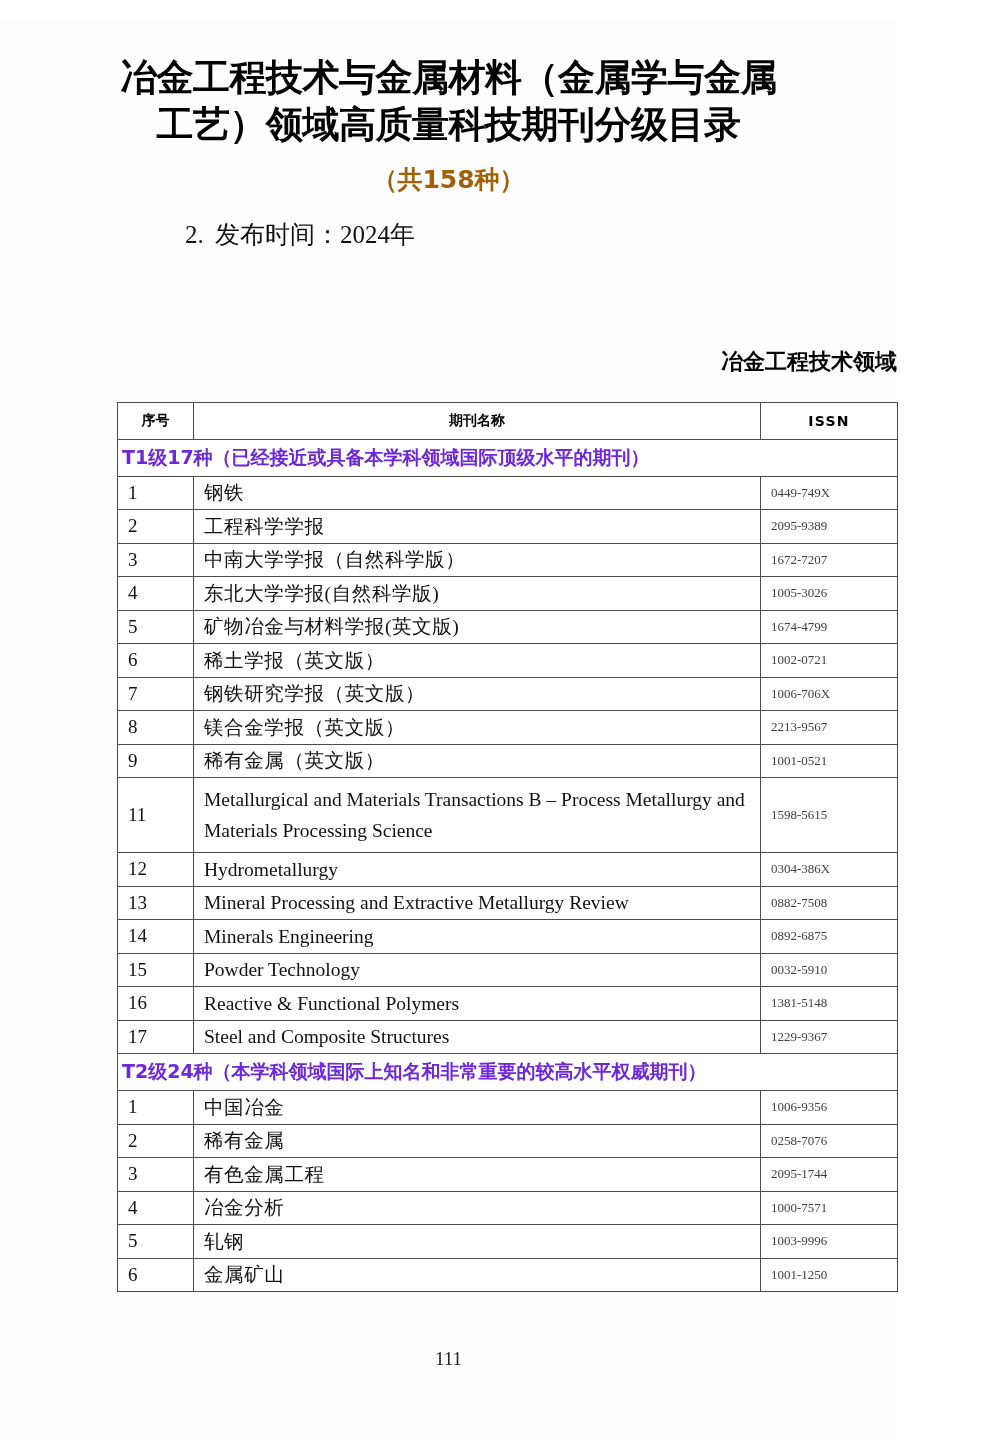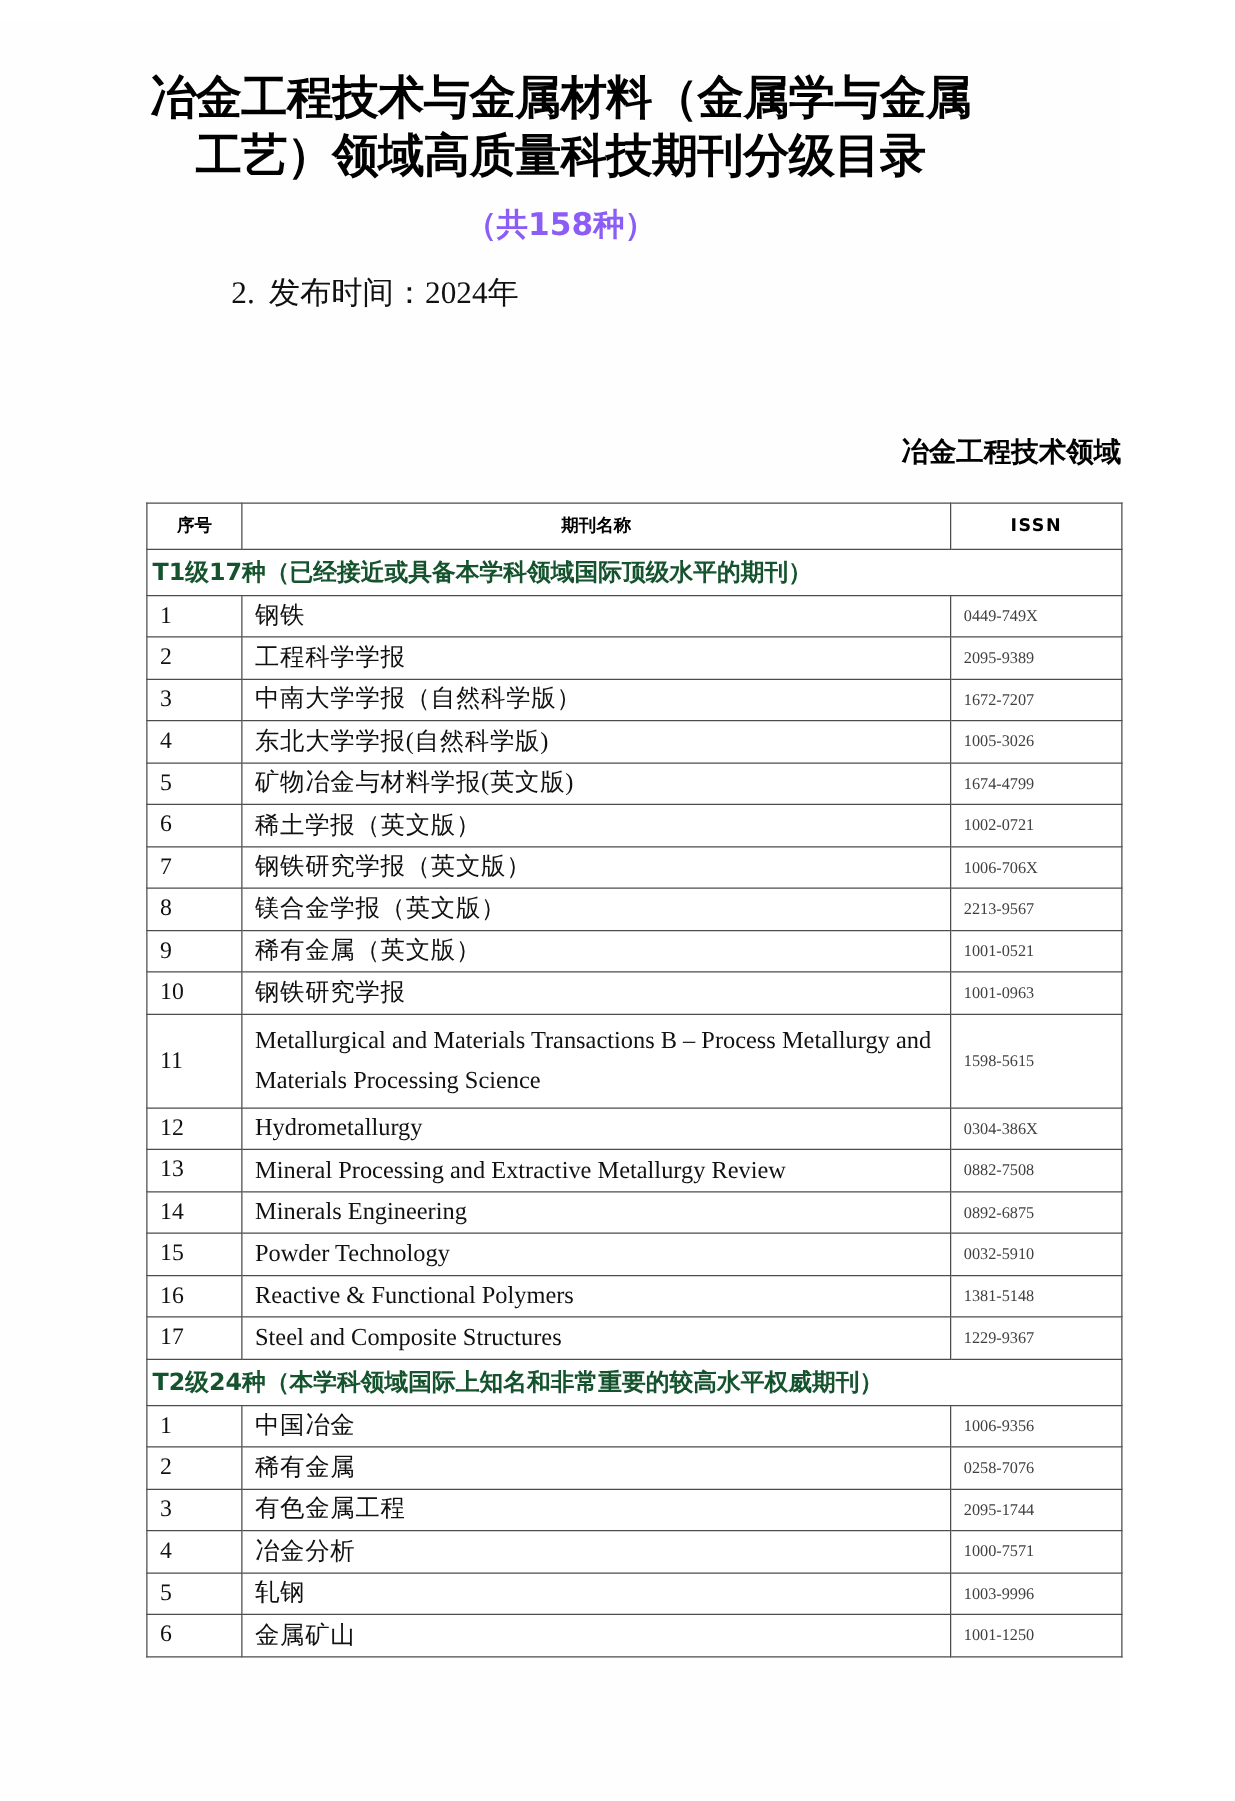--- a/index.html
+++ b/index.html
@@ -38,21 +38,21 @@
     color: #000;
   }
 
   .doc-subtitle {
     margin: 0;
     padding: 14px 0 0 0;
     text-align: center;
     font-family: "DejaVu Sans", "Liberation Sans", sans-serif;
     font-weight: bold;
     font-size: 25px;
-    color: #8b5cf6;
+    color: #a16207;
   }
 
   .meta-list {
     margin: 0;
     padding: 26px 0 0 0;
     list-style: none;
   }
   .meta-item {
     font-family: "Liberation Serif", "DejaVu Serif", serif;
     font-size: 25px;
@@ -109,21 +109,21 @@
   }
   th.th-issn { letter-spacing: 1.2px; }
 
   tr.group-row td {
     height: 36px;
     font-family: "DejaVu Sans", "Liberation Sans", sans-serif;
     font-weight: bold;
     font-size: 19px;
     text-align: left;
     padding-left: 4px;
-    color: #14532d;
+    color: #6d28d9;
     white-space: nowrap;
   }
 
   tbody td.cell-no {
     font-size: 19px;
     text-align: left;
     padding-left: 10px;
     color: #111;
   }
   tbody td.cell-name {
@@ -228,25 +228,20 @@
           <tr class="data-row">
             <td class="cell-no">8</td>
             <td class="cell-name cn">镁合金学报（英文版）</td>
             <td class="cell-issn">2213-9567</td>
           </tr>
           <tr class="data-row">
             <td class="cell-no">9</td>
             <td class="cell-name cn">稀有金属（英文版）</td>
             <td class="cell-issn">1001-0521</td>
           </tr>
-          <tr class="data-row">
-            <td class="cell-no">10</td>
-            <td class="cell-name cn">钢铁研究学报</td>
-            <td class="cell-issn">1001-0963</td>
-          </tr>
           <tr class="data-row tall">
             <td class="cell-no">11</td>
             <td class="cell-name en">Metallurgical and Materials Transactions B – Process Metallurgy and Materials Processing Science</td>
             <td class="cell-issn">1598-5615</td>
           </tr>
           <tr class="data-row">
             <td class="cell-no">12</td>
             <td class="cell-name en">Hydrometallurgy</td>
             <td class="cell-issn">0304-386X</td>
           </tr>
@@ -305,14 +300,15 @@
           </tr>
           <tr class="data-row">
             <td class="cell-no">6</td>
             <td class="cell-name cn">金属矿山</td>
             <td class="cell-issn">1001-1250</td>
           </tr>
         </tbody>
     </table>
   </div>
 
+  <div class="page-number">111</div>
 
 </div>
 
 </body></html>

